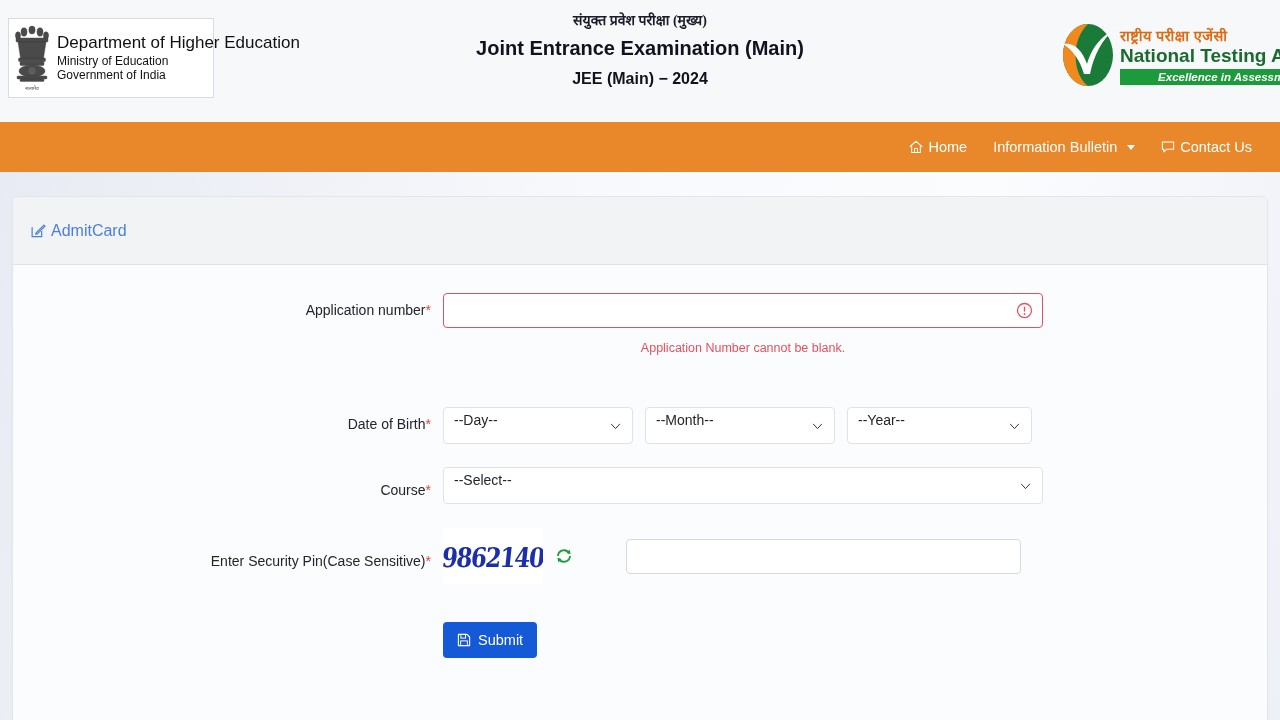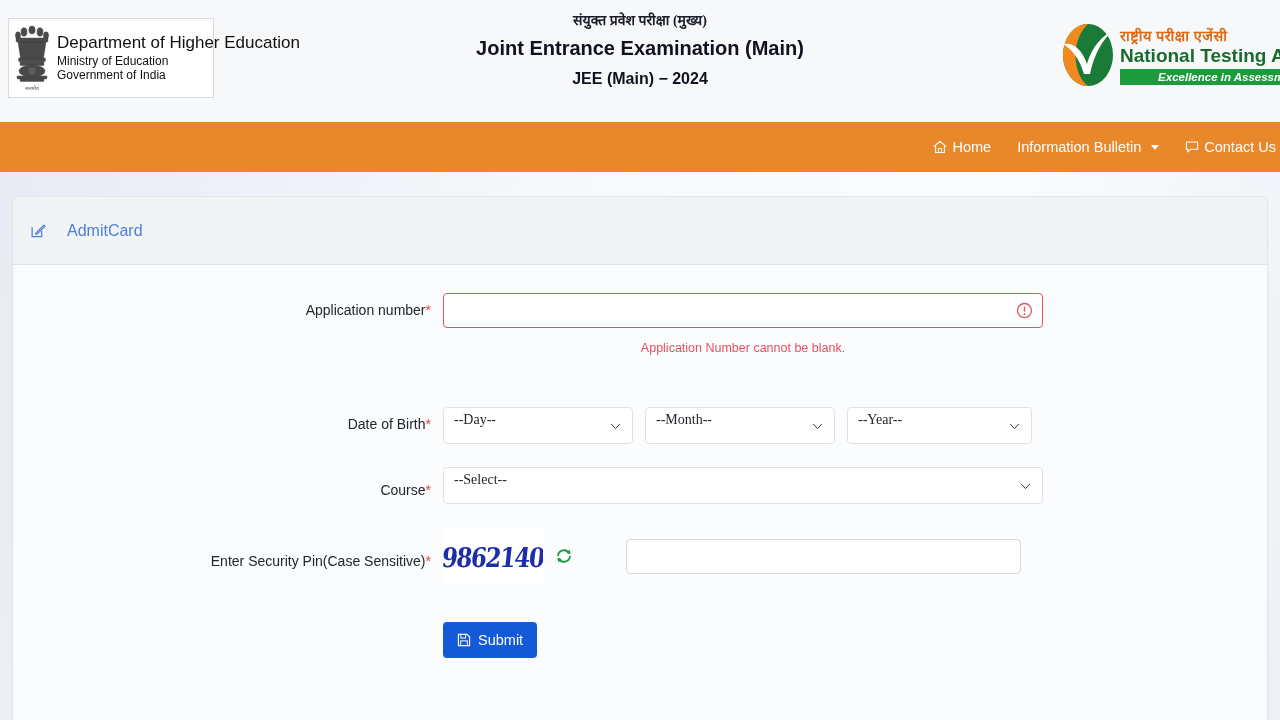--- a/index.html
+++ b/index.html
@@ -65,21 +65,21 @@
     font-size: 11.5px; font-weight: bold; font-style: italic;
     padding: 2px 8px; white-space: nowrap; text-align: center;
   }
 
   
   .navbar {
     position: absolute; top: 122px; left: 0;
     width: 1280px; height: 50px;
     background: #e8882b;
     display: flex; align-items: center; justify-content: flex-end;
-    padding-right: 4px;
+    padding-right: 28px;
   }
   .nav-item {
     display: flex; align-items: center; gap: 5px;
     color: #ffffff; font-size: 14.5px;
     margin-left: 26px; cursor: pointer; white-space: nowrap;
   }
   .nav-item svg { display: block; }
   .caret {
     width: 0; height: 0; margin-left: 5px;
     border-left: 4.5px solid transparent;
@@ -104,21 +104,21 @@
     overflow: hidden;
   }
   .card-header {
     height: 68px;
     background: #f2f3f5;
     border-bottom: 1px solid #dfe2e6;
     display: flex; align-items: center;
     padding-left: 18px;
   }
   .card-title {
-    display: flex; align-items: center; gap: 21px;
+    display: flex; align-items: center; gap: 5px;
     color: #4a7fdc; font-size: 16px;
   }
   .card-body { padding-top: 28px; position: relative; }
 
   
   .form-row { display: flex; align-items: flex-start; }
   .form-label {
     width: 430px; text-align: right; padding-right: 12px;
     font-size: 14px; color: #22252a; padding-top: 9px;
     white-space: nowrap;
@@ -138,21 +138,21 @@
   }
   .err-msg {
     margin-top: 13px; font-size: 12.5px; color: #e05260; text-align: center;
   }
 
   .sel {
     height: 37px; border: 1px solid #dfe2e6; border-radius: 4px;
     background: #ffffff; font-size: 14px; color: #22252a;
     padding: 0 28px 12px 10px; outline: none; position: relative;
     display: flex; align-items: center; cursor: pointer;
-    font-family: Liberation Serif, serif;
+    font-family: Liberation Sans, sans-serif;
   }
   .sel .chev {
     position: absolute; right: 11px; top: 50%;
     margin-top: -3px; width: 11px; height: 7px;
   }
 
   .captcha-box {
     width: 100px; height: 56px; background: #ffffff;
     display: flex; align-items: center; justify-content: center;
     overflow: hidden;

